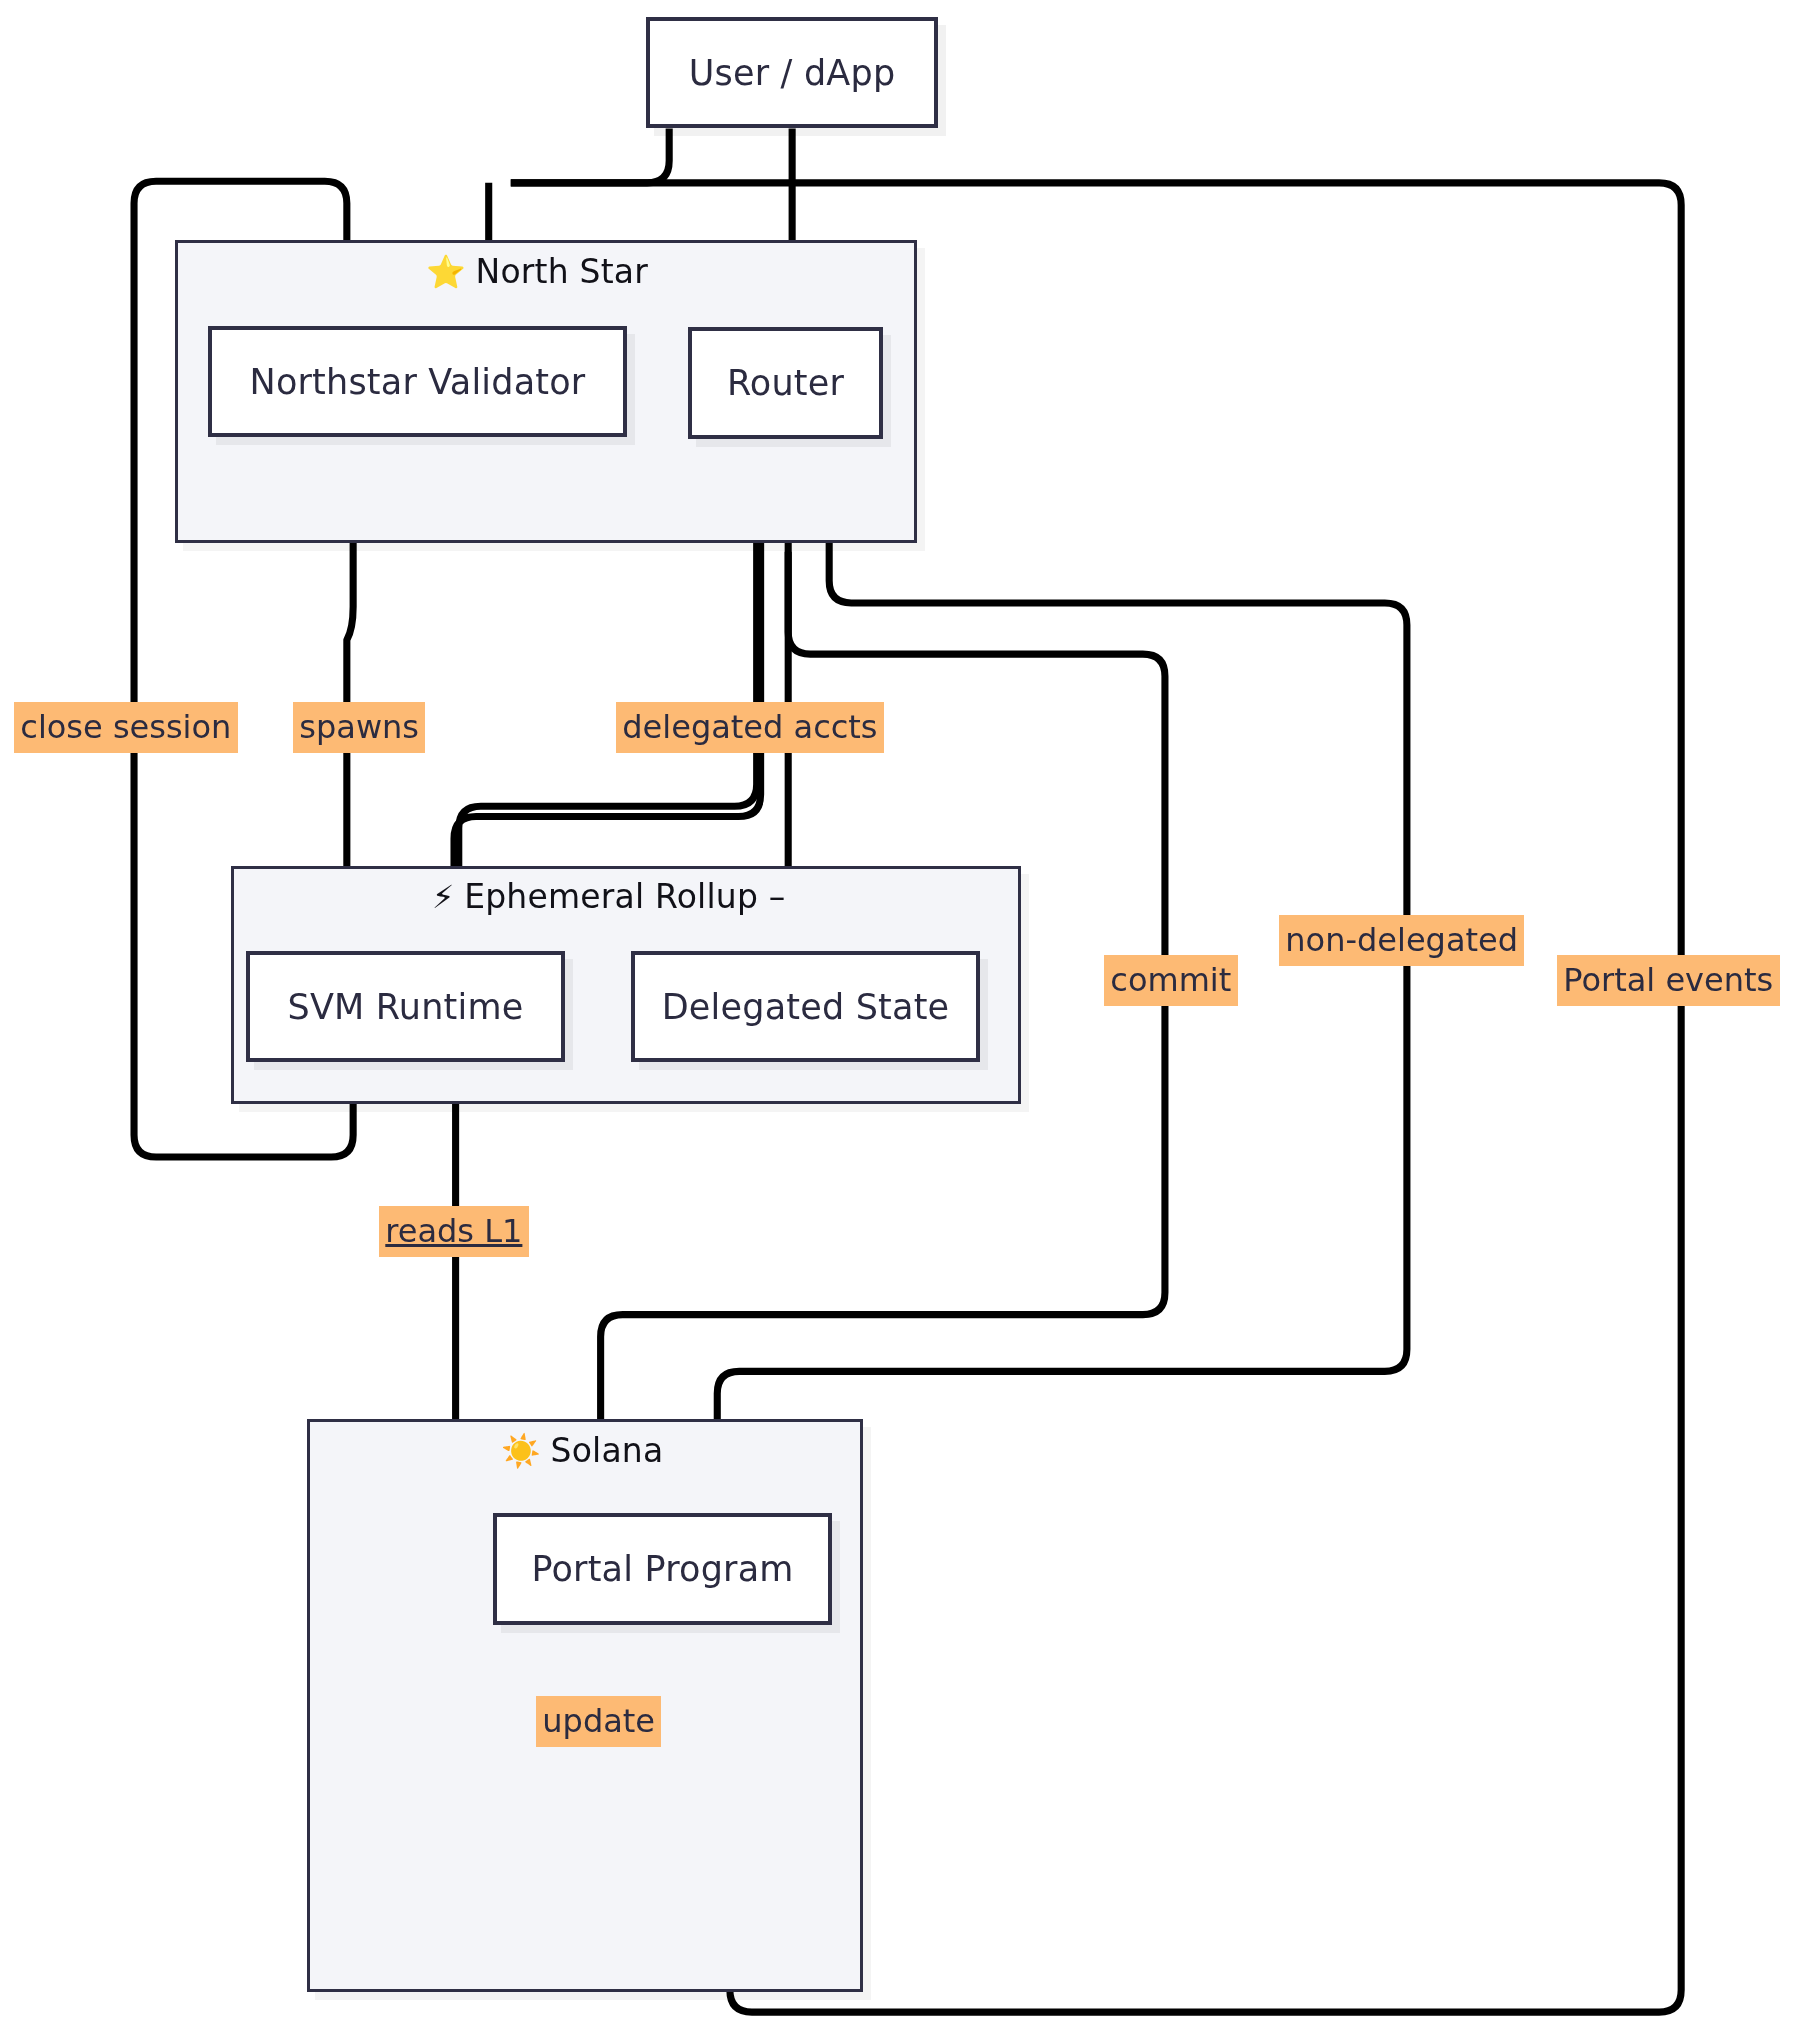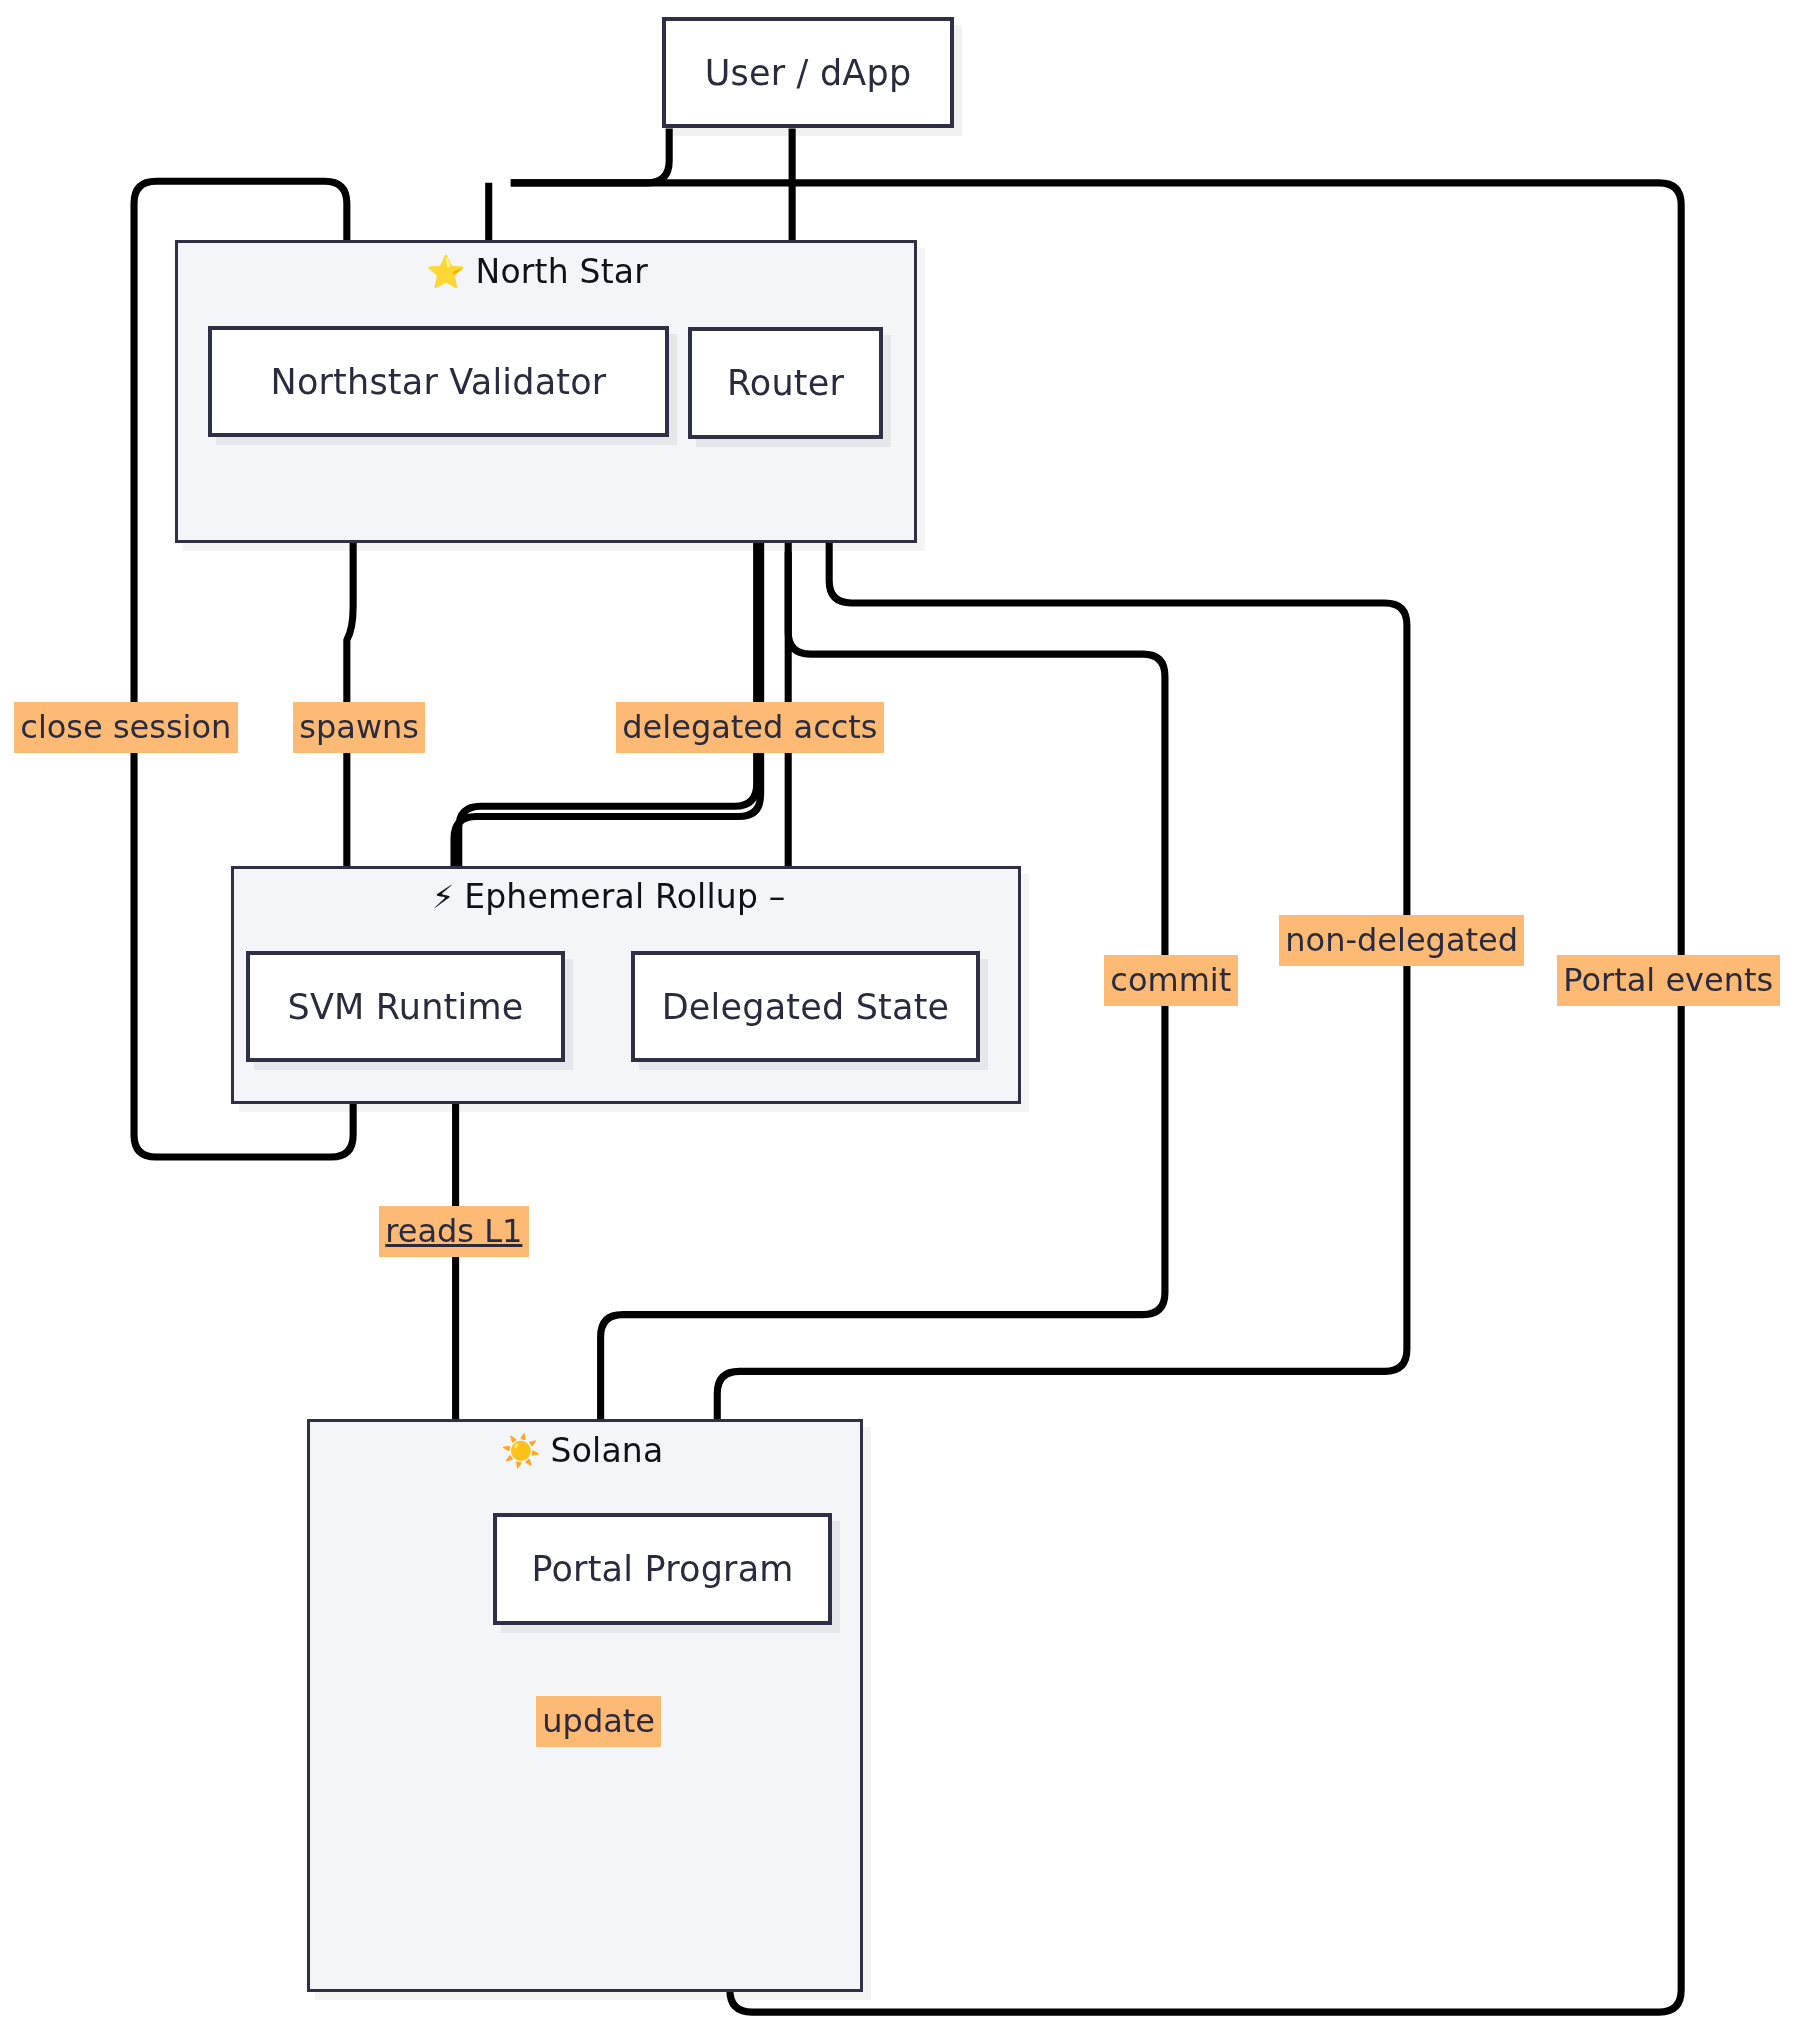--- a/index.html
+++ b/index.html
@@ -78,23 +78,23 @@
   <div class="cluster" style="left:231px;top:866px;width:790px;height:238px;"></div>
   <div class="cluster-title" style="left:432px;top:877px;">
     <span class="emo">⚡</span><span>Ephemeral Rollup –</span>
   </div>
 
   <div class="cluster" style="left:307px;top:1419px;width:556px;height:573px;"></div>
   <div class="cluster-title" style="left:501px;top:1431px;">
     <span class="emo">☀️</span><span>Solana</span>
   </div>
 
-  <div class="node" style="left:646px;top:17.3px;width:292px;height:111px;margin-left:16px;">User / dApp</div>
+  <div class="node" style="left:646px;top:17.3px;width:292px;height:111px;">User / dApp</div>
 
-  <div class="node" style="left:208px;top:326px;width:461px;height:111px;">Northstar Validator</div>
+  <div class="node" style="left:208px;top:326px;width:419px;height:111px;">Northstar Validator</div>
 
   <div class="node" style="left:688px;top:327px;width:195px;height:112px;">Router</div>
 
   <div class="node" style="left:246px;top:951px;width:319px;height:111px;">SVM Runtime</div>
 
   <div class="node" style="left:631px;top:951px;width:349px;height:111px;">Delegated State</div>
 
   <div class="node" style="left:493px;top:1513px;width:339px;height:112px;">Portal Program</div>
 
 

